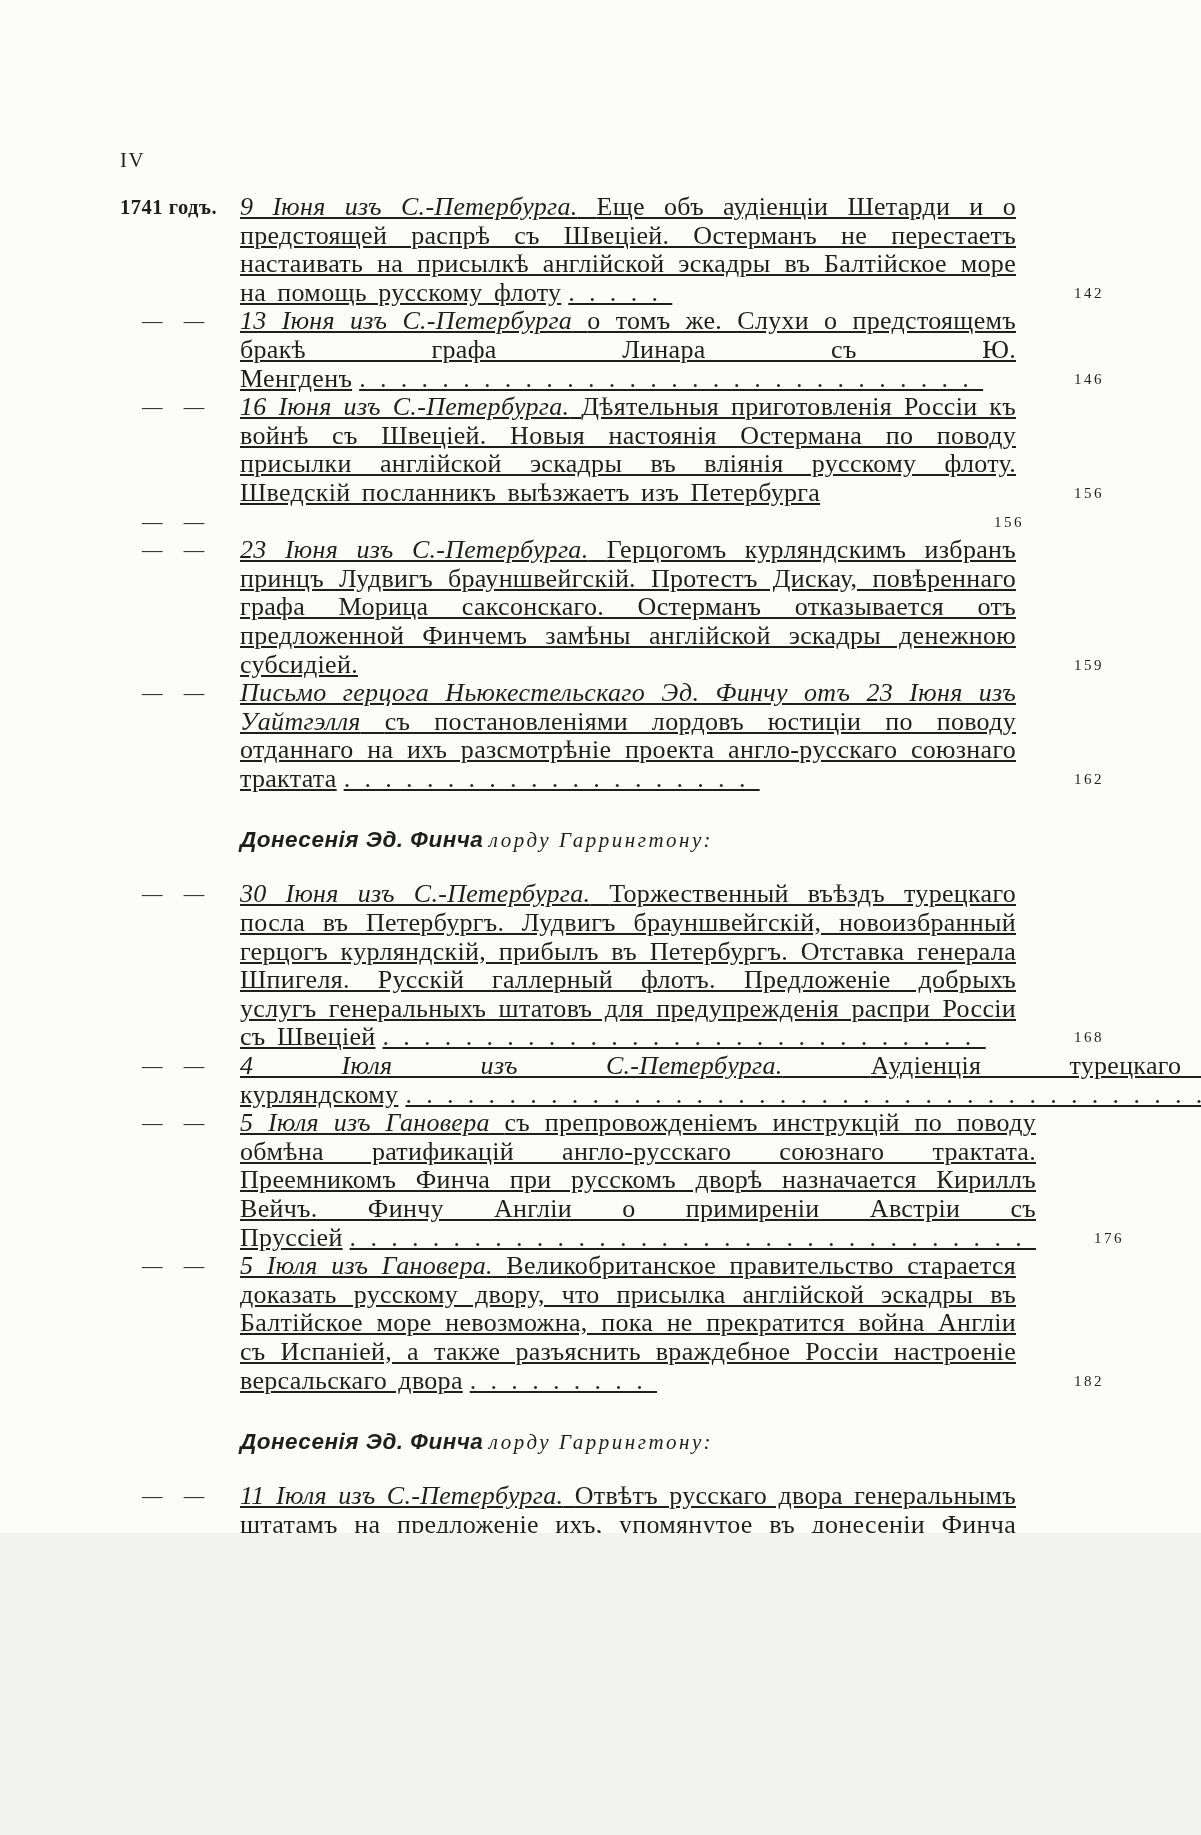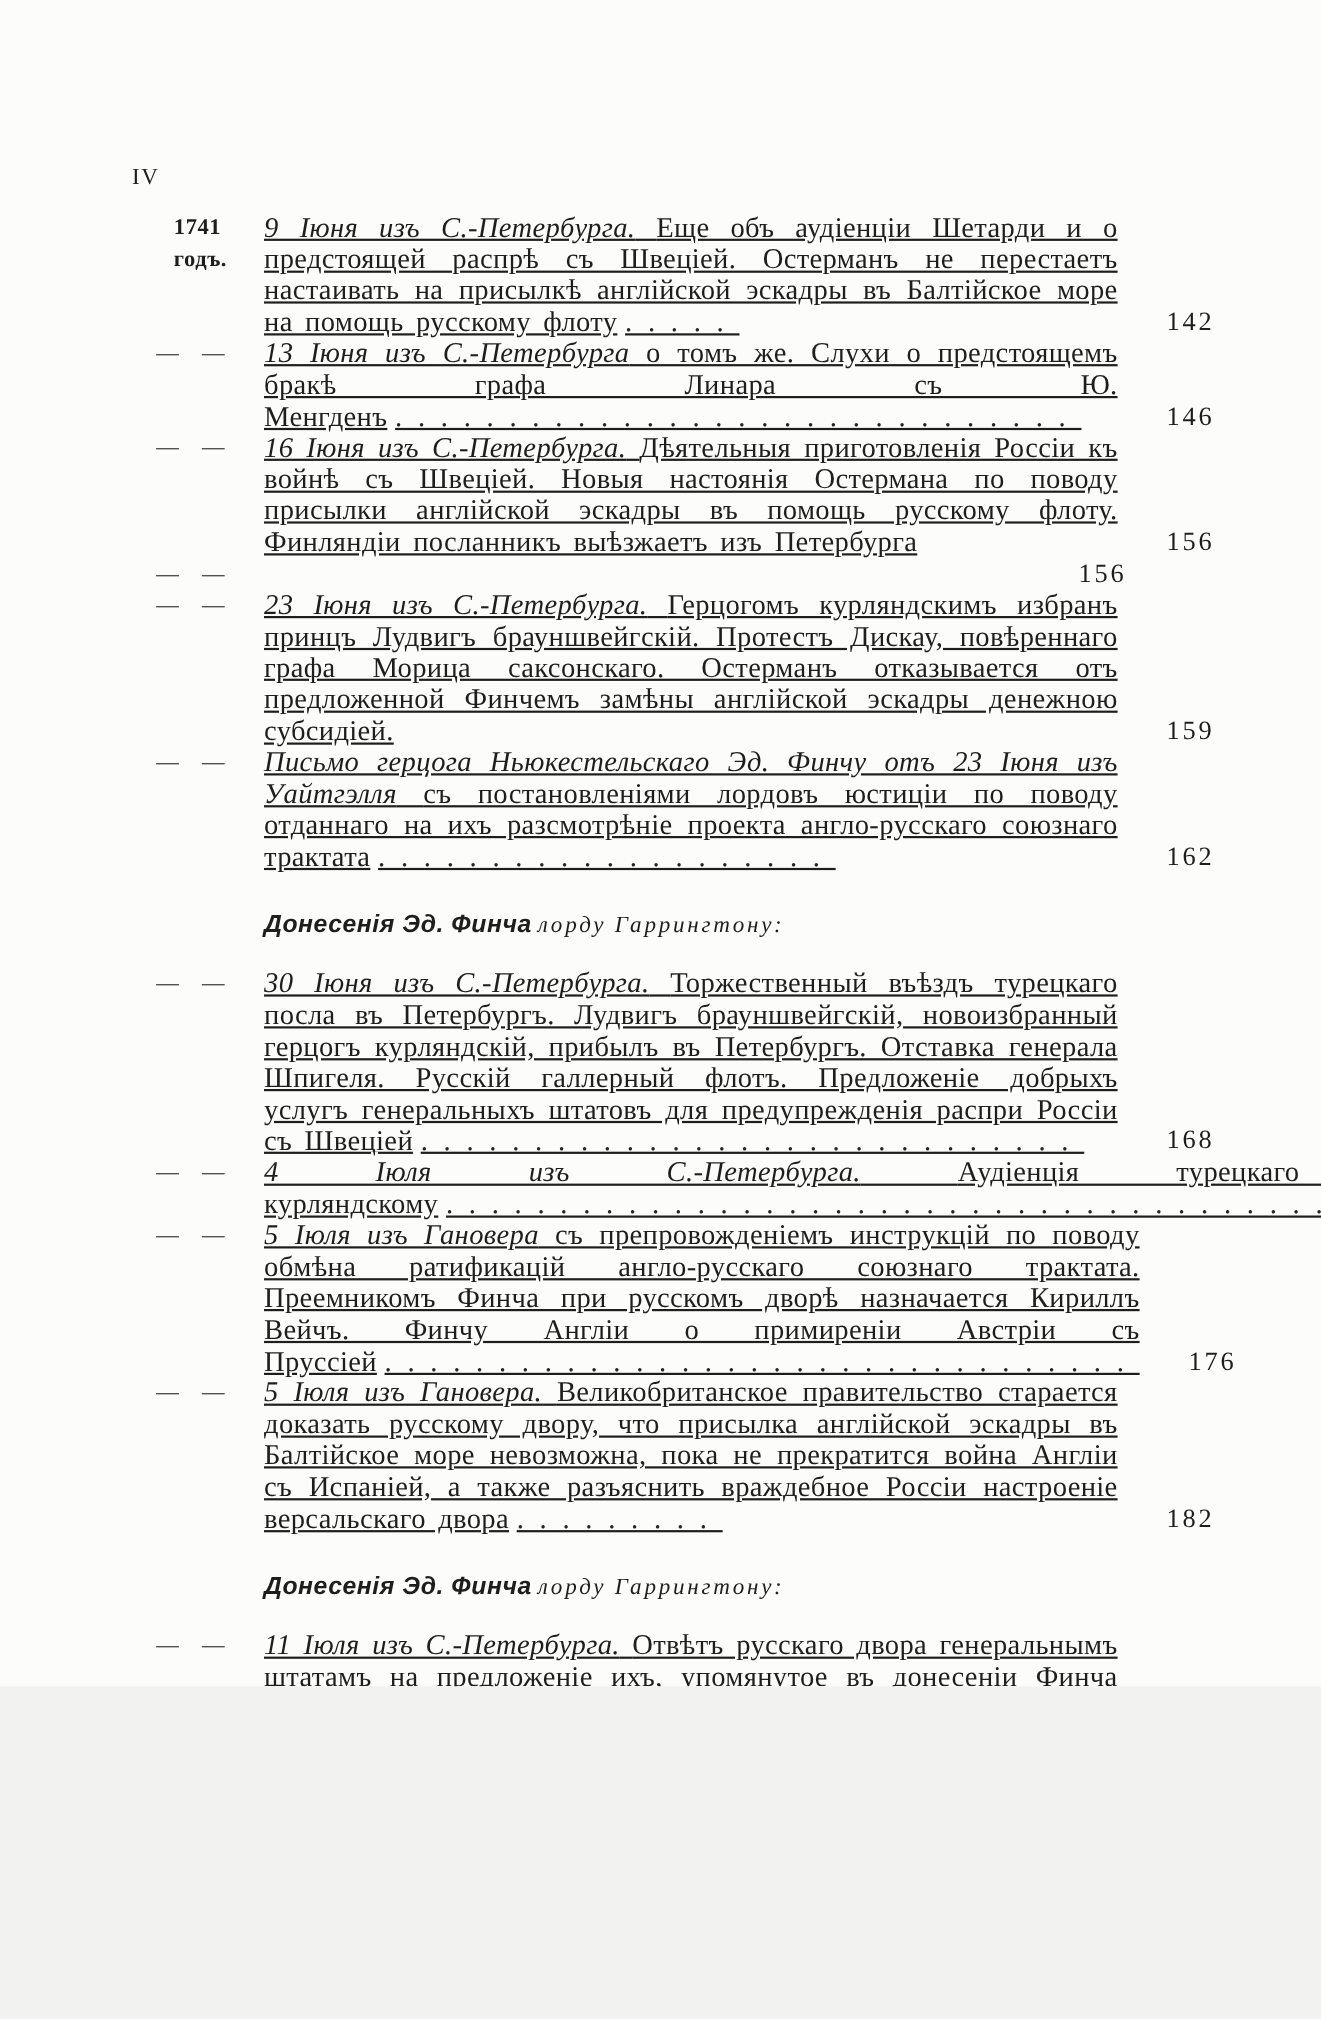--- a/index.html
+++ b/index.html
@@ -28,39 +28,39 @@
   .toc-list { }
   .entry {
     display: grid;
     grid-template-columns: 120px 1fr 80px;
   }
   .mcol {
     font-size: 20.5px;
     line-height: 28.6px;
     padding-right: 6px;
   }
-  .mcol.year { font-weight: bold; letter-spacing: 0.5px; margin-left: 38px; }
+  .mcol.year { font-weight: bold; letter-spacing: 0.5px; }
   .mcol.ditto { word-spacing: 16px; color: #2a2a2a; padding-left: 22px; }
   .bcol {
     font-size: 26px;
     line-height: 28.6px;
     text-align: justify;
     word-spacing: 4.5px;
     letter-spacing: 0.3px;
     padding-right: 10px;
     text-decoration: underline;
   }
   .bcol .lead { font-style: italic; }
   .bcol .leader {
     letter-spacing: 0.55em;
     margin-left: 7px;
     color: #242424;
   }
   .pcol {
-    font-size: 24px;
+    font-size: 15px;
     line-height: 28.6px;
     align-self: end;
     text-align: right;
     letter-spacing: 2.5px;
     padding-right: 2px;
   }
   .heading {
     margin: 34px 0 27px 120px;
     font-size: 22px;
     line-height: 26px;
@@ -100,21 +100,21 @@
           <div class="bcol"><span class="lead">9 Іюня изъ С.-Петербурга.</span> <span class="desc">Еще объ аудіенціи Шетарди и о предстоящей распрѣ съ Швеціей. Остерманъ не перестаетъ настаивать на присылкѣ англійской эскадры въ Балтійское море на помощь русскому флоту</span><span class="leader">.....</span></div>
           <div class="pcol">142</div>
         </div>
         <div class="entry">
           <div class="mcol ditto">— —</div>
           <div class="bcol"><span class="lead">13 Іюня изъ С.-Петербурга</span> <span class="desc">о томъ же. Слухи о предстоящемъ бракѣ графа Линара съ Ю. Менгденъ</span><span class="leader">..............................</span></div>
           <div class="pcol">146</div>
         </div>
         <div class="entry">
           <div class="mcol ditto">— —</div>
-          <div class="bcol"><span class="lead">16 Іюня изъ С.-Петербурга.</span> <span class="desc">Дѣятельныя приготовленія Россіи къ войнѣ съ Швеціей. Новыя настоянія Остермана по поводу присылки англійской эскадры въ помощь русскому флоту. Финляндіи посланникъ выѣзжаетъ изъ Петербурга</span><span class="leader"></span></div>
+          <div class="bcol"><span class="lead">16 Іюня изъ С.-Петербурга.</span> <span class="desc">Дѣятельныя приготовленія Россіи къ войнѣ съ Швеціей. Новыя настоянія Остермана по поводу присылки англійской эскадры въ вліянія русскому флоту. Шведскій посланникъ выѣзжаетъ изъ Петербурга</span><span class="leader"></span></div>
           <div class="pcol">156</div>
         </div>
         <div class="entry">
           <div class="mcol ditto">— —</div>
           <div class="pcol">156</div>
         </div>
         <div class="entry">
           <div class="mcol ditto">— —</div>
           <div class="bcol"><span class="lead">23 Іюня изъ С.-Петербурга.</span> <span class="desc">Герцогомъ курляндскимъ избранъ принцъ Лудвигъ брауншвейгскій. Протестъ Дискау, повѣреннаго графа Морица саксонскаго. Остерманъ отказывается отъ предложенной Финчемъ замѣны англійской эскадры денежною субсидіей.</span><span class="leader"></span></div>
           <div class="pcol">159</div>

